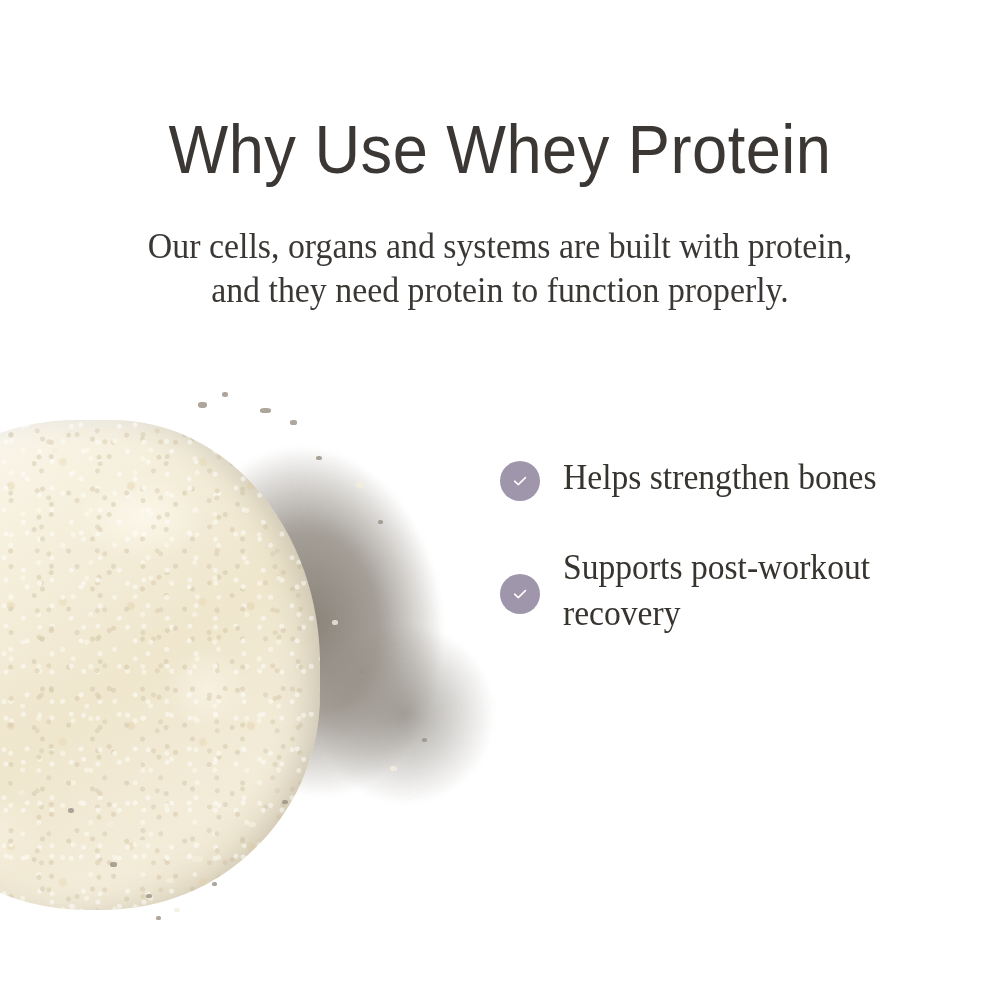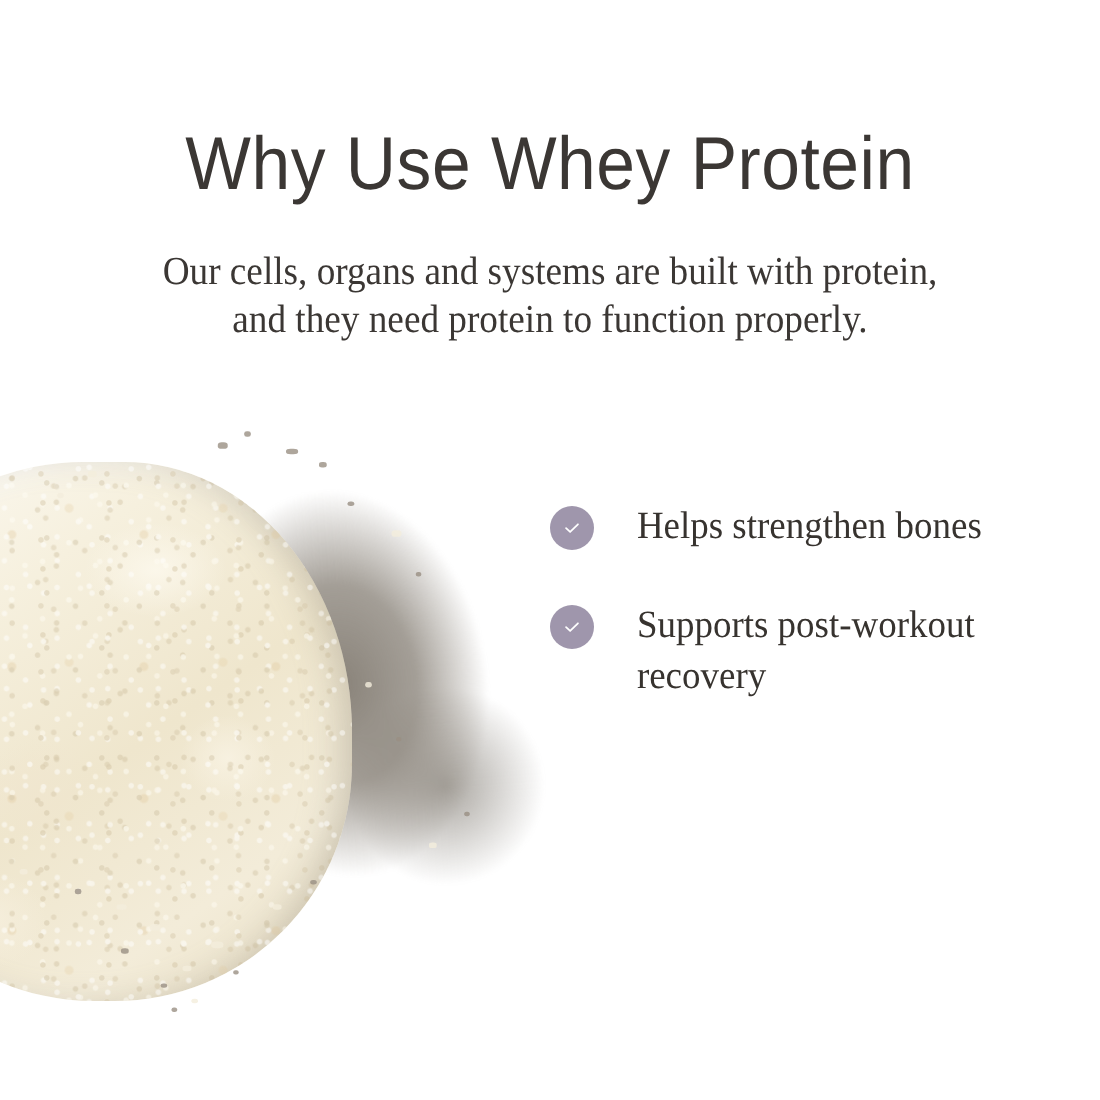--- a/index.html
+++ b/index.html
@@ -161,23 +161,22 @@
 
   
   .benefits {
     position: absolute;
     left: 500px;
     top: 455px;
     width: 460px;
   }
   .benefit-item {
     display: flex;
-    align-items: flex-start;
+    align-items: center;
     margin-bottom: 44px;
-    gap: 16px;
   }
   .benefit-item:last-child { margin-bottom: 14px; }
   .check-badge {
     flex: 0 0 auto;
     width: 40px;
     height: 40px;
     border-radius: 50%;
     background: #9f96ac;
     display: flex;
     align-items: center;

